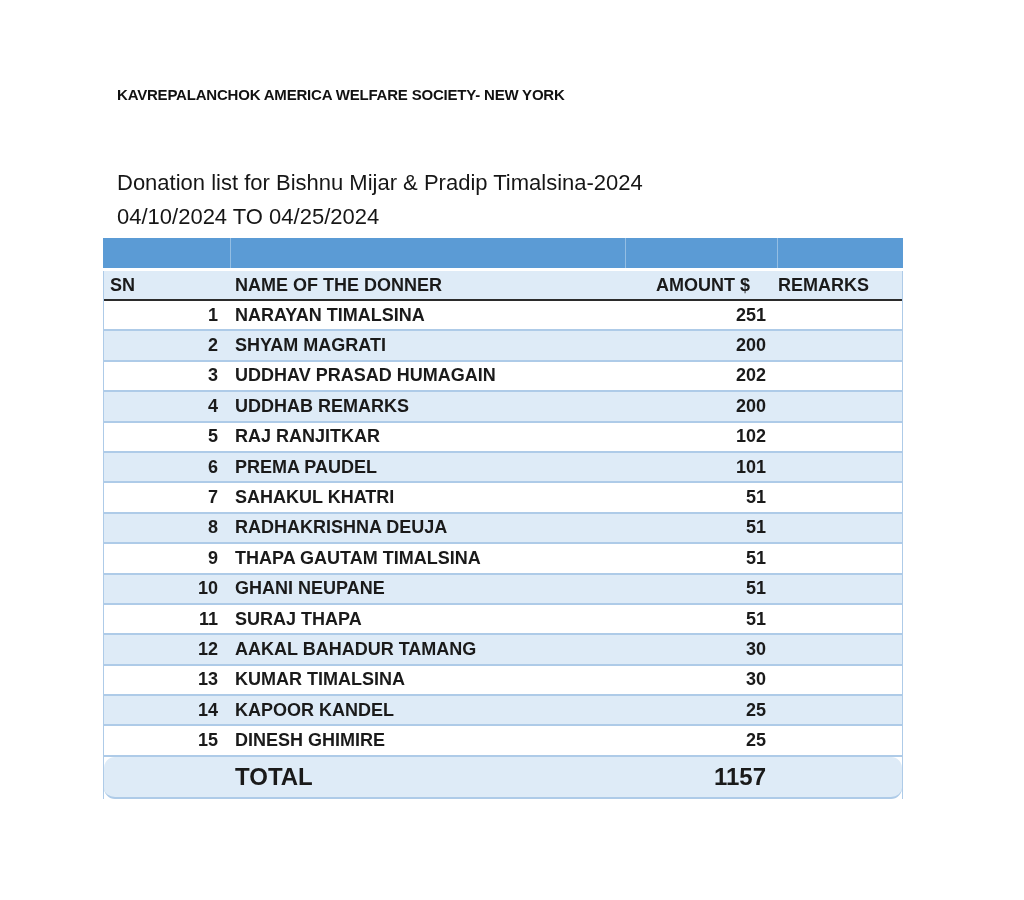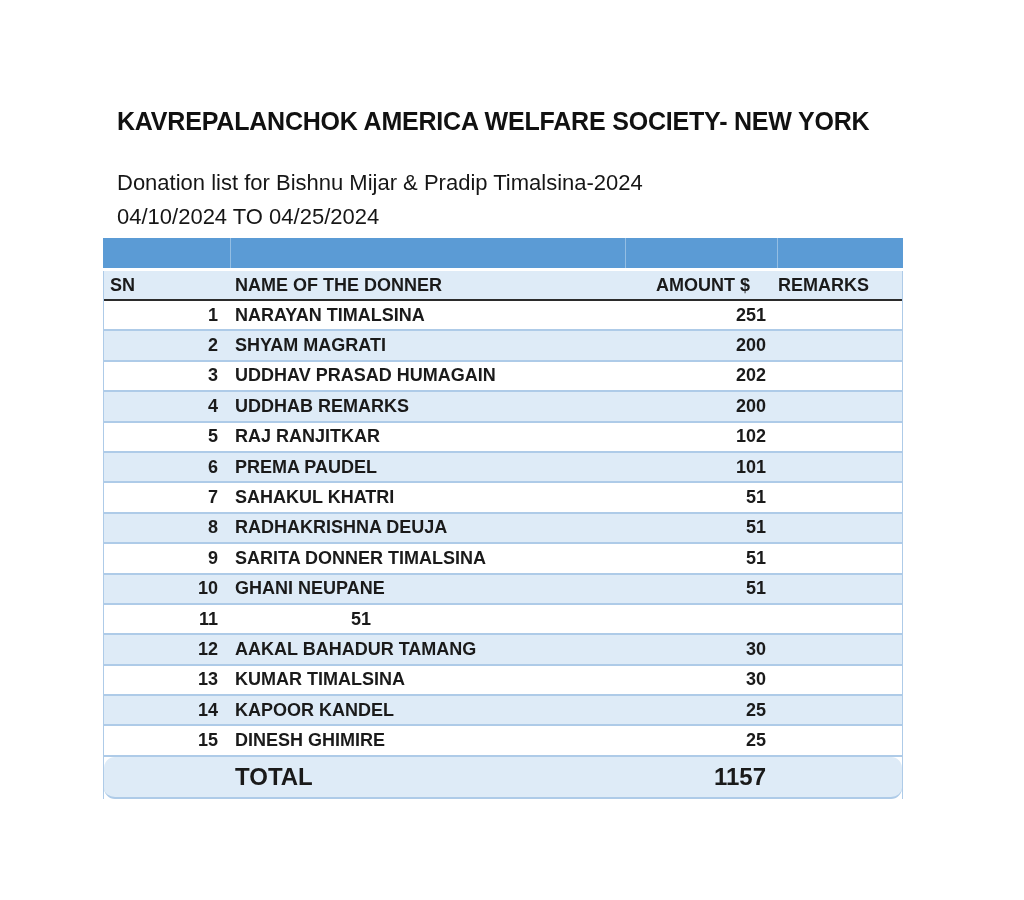--- a/index.html
+++ b/index.html
@@ -12,22 +12,22 @@
   html,body{margin:0;padding:0;}
   body{
     width:1024px;height:900px;
     background:#ffffff;
     font-family:"Liberation Sans", sans-serif;
     color:#1a1a1a;
     position:relative;
     overflow:hidden;
   }
   .doc-title{
-    position:absolute;left:117px;top:107px;
-    font-size:25px;font-weight:bold;letter-spacing:-0.2px;
+    position:absolute;left:117px;top:86px;
+    font-size:15px;font-weight:bold;letter-spacing:-0.2px;
     color:#111;white-space:nowrap;
   }
   .doc-subtitle{
     position:absolute;left:117px;top:166px;
     font-size:22px;line-height:34px;color:#161616;
     white-space:nowrap;
   }
   .table-wrap{
     position:absolute;left:103px;top:238px;width:800px;
   }
@@ -143,32 +143,33 @@
           <div class="cell cell-remarks"></div>
         </div>
         <div class="trow data-row alt">
           <div class="cell cell-sn">8</div>
           <div class="cell cell-name">RADHAKRISHNA DEUJA</div>
           <div class="cell cell-amount">51</div>
           <div class="cell cell-remarks"></div>
         </div>
         <div class="trow data-row">
           <div class="cell cell-sn">9</div>
-          <div class="cell cell-name">SARITA DONNER TIMALSINA</div>
+          <div class="cell cell-name">THAPA GAUTAM TIMALSINA</div>
           <div class="cell cell-amount">51</div>
           <div class="cell cell-remarks"></div>
         </div>
         <div class="trow data-row alt">
           <div class="cell cell-sn">10</div>
           <div class="cell cell-name">GHANI NEUPANE</div>
           <div class="cell cell-amount">51</div>
           <div class="cell cell-remarks"></div>
         </div>
         <div class="trow data-row">
           <div class="cell cell-sn">11</div>
+          <div class="cell cell-name">SURAJ THAPA</div>
           <div class="cell cell-amount">51</div>
           <div class="cell cell-remarks"></div>
         </div>
         <div class="trow data-row alt">
           <div class="cell cell-sn">12</div>
           <div class="cell cell-name">AAKAL BAHADUR TAMANG</div>
           <div class="cell cell-amount">30</div>
           <div class="cell cell-remarks"></div>
         </div>
         <div class="trow data-row">

